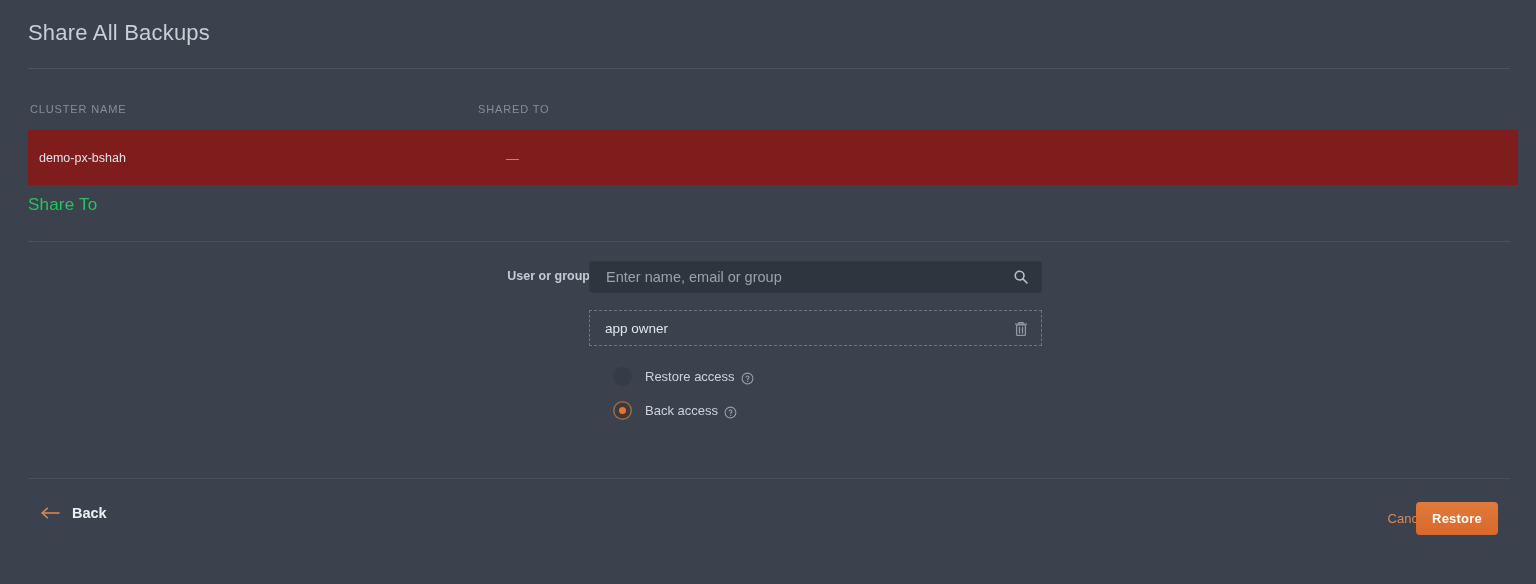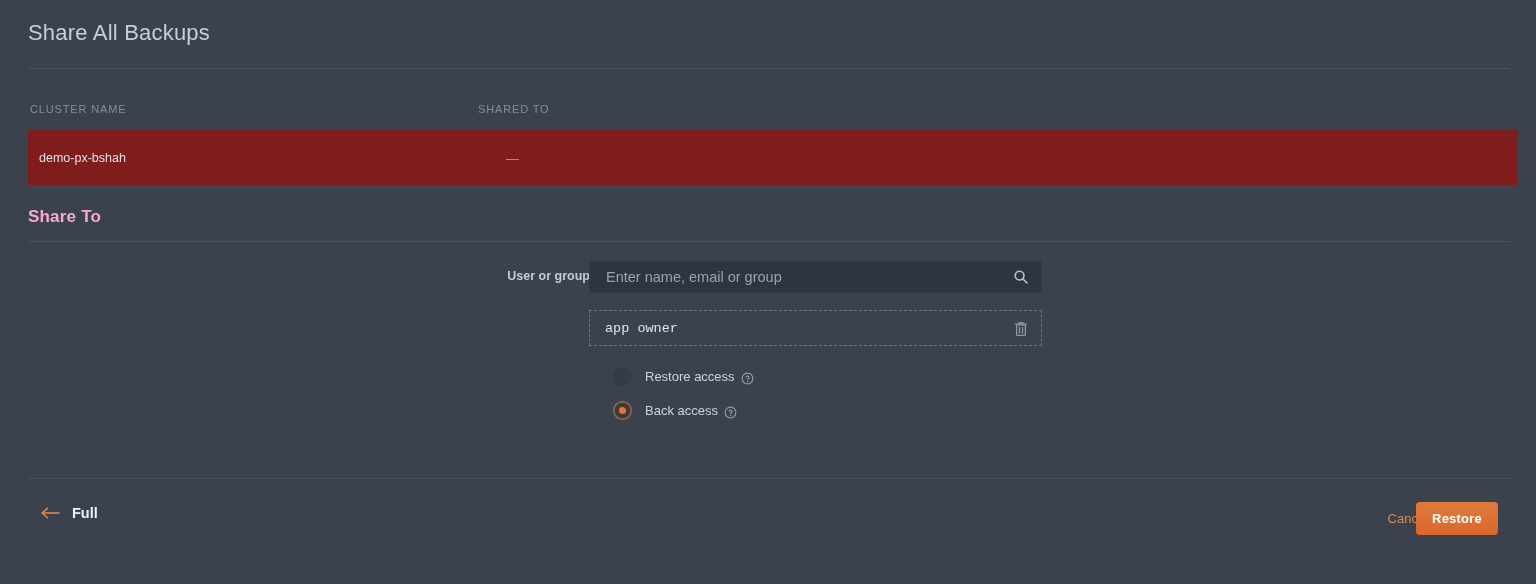--- a/index.html
+++ b/index.html
@@ -72,24 +72,24 @@
     color: #dfe3e8;
     font-weight: 400;
   }
   .td.c1 { left: 11px; }
   .td.c2 { left: 478px; color: #9aa2ae; font-size: 13px; }
 
   
   .section-title {
     position: absolute;
     left: 28px;
-    top: 207px;
+    top: 195px;
     font-size: 17px;
-    font-weight: 700;
-    color: #f9a8d4;
+    font-weight: 400;
+    color: #22c55e;
     letter-spacing: 0.2px;
   }
   .divider-section {
     position: absolute;
     left: 28px;
     top: 241px;
     width: 1482px;
     height: 1px;
     background: #4c535f;
   }
@@ -143,21 +143,20 @@
 
   
   .chip {
     position: absolute;
     left: 589px;
     top: 310px;
     width: 453px;
     height: 36px;
     border: 1px dashed #6d7682;
     background: transparent;
-    font-family: Liberation Mono, monospace;
   }
   .chip-label {
     position: absolute;
     left: 15px;
     top: 10px;
     font-size: 13.5px;
     color: #e2e6ea;
   }
   .chip-delete {
     position: absolute;
@@ -355,17 +354,17 @@
 
 <div class="divider-footer"></div>
 
 <button class="back-btn">
   <span class="back-arrow">
     <svg viewBox="0 0 20 14" width="20" height="14" fill="none" stroke="#d98d55" stroke-width="1.5">
       <path d="M19 7H2.2" stroke-linecap="round"></path>
       <path d="M7.4 2.2 2.2 7l5.2 4.8" stroke-linecap="round" stroke-linejoin="round"></path>
     </svg>
   </span>
-  <span class="back-label">Full</span>
+  <span class="back-label">Back</span>
 </button>
 
 <button class="cancel-btn">Cancel</button>
 <button class="submit-btn">Restore</button>
 
 </body></html>

